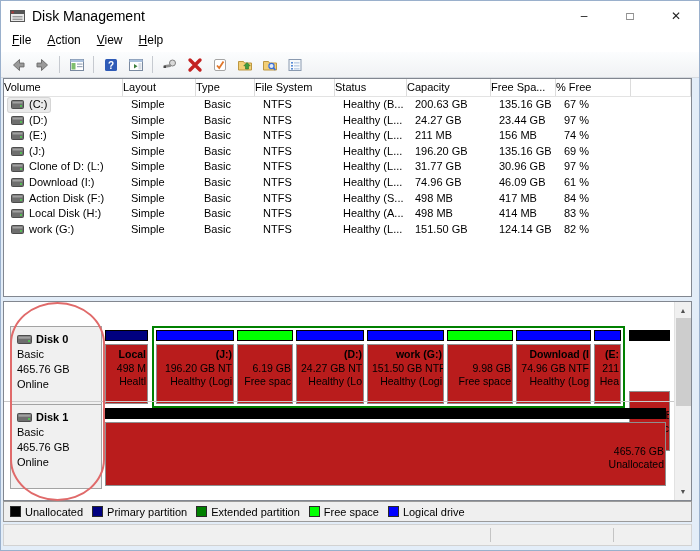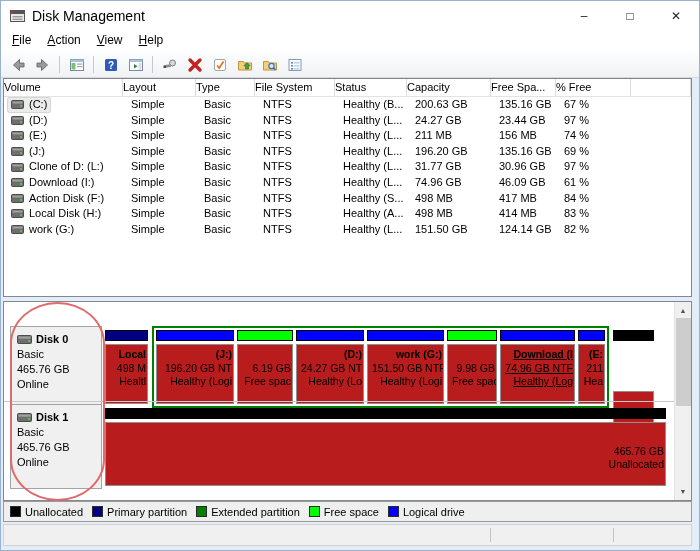--- a/index.html
+++ b/index.html
@@ -424,29 +424,29 @@
     </div>
   </div>
               <div class="part" style="width: 77px;">
     <div class="pbar" style="background: rgb(0, 0, 255);"></div>
     <div class="pbody">
       <div class="p1">work  (G:)</div>
       <div class="p2">151.50 GB NTF</div>
       <div class="p3">Healthy (Logi</div>
     </div>
   </div>
-              <div class="part" style="width: 50px;">
+              <div class="part" style="width: 66px;">
     <div class="pbar" style="background: rgb(0, 255, 0);"></div>
     <div class="pbody">
       <div class="p1"></div>
       <div class="p2">9.98 GB</div>
       <div class="p3">Free space</div>
     </div>
   </div>
-              <div class="part" style="width: 75px; text-decoration: underline;">
+              <div class="part" style="width: 75px;">
     <div class="pbar" style="background: rgb(0, 0, 255);"></div>
     <div class="pbody">
       <div class="p1">Download  (I</div>
       <div class="p2">74.96 GB NTF</div>
       <div class="p3">Healthy (Log</div>
     </div>
   </div>
               <div class="part" style="width: 27px;">
     <div class="pbar" style="background: rgb(0, 0, 255);"></div>
     <div class="pbody">

